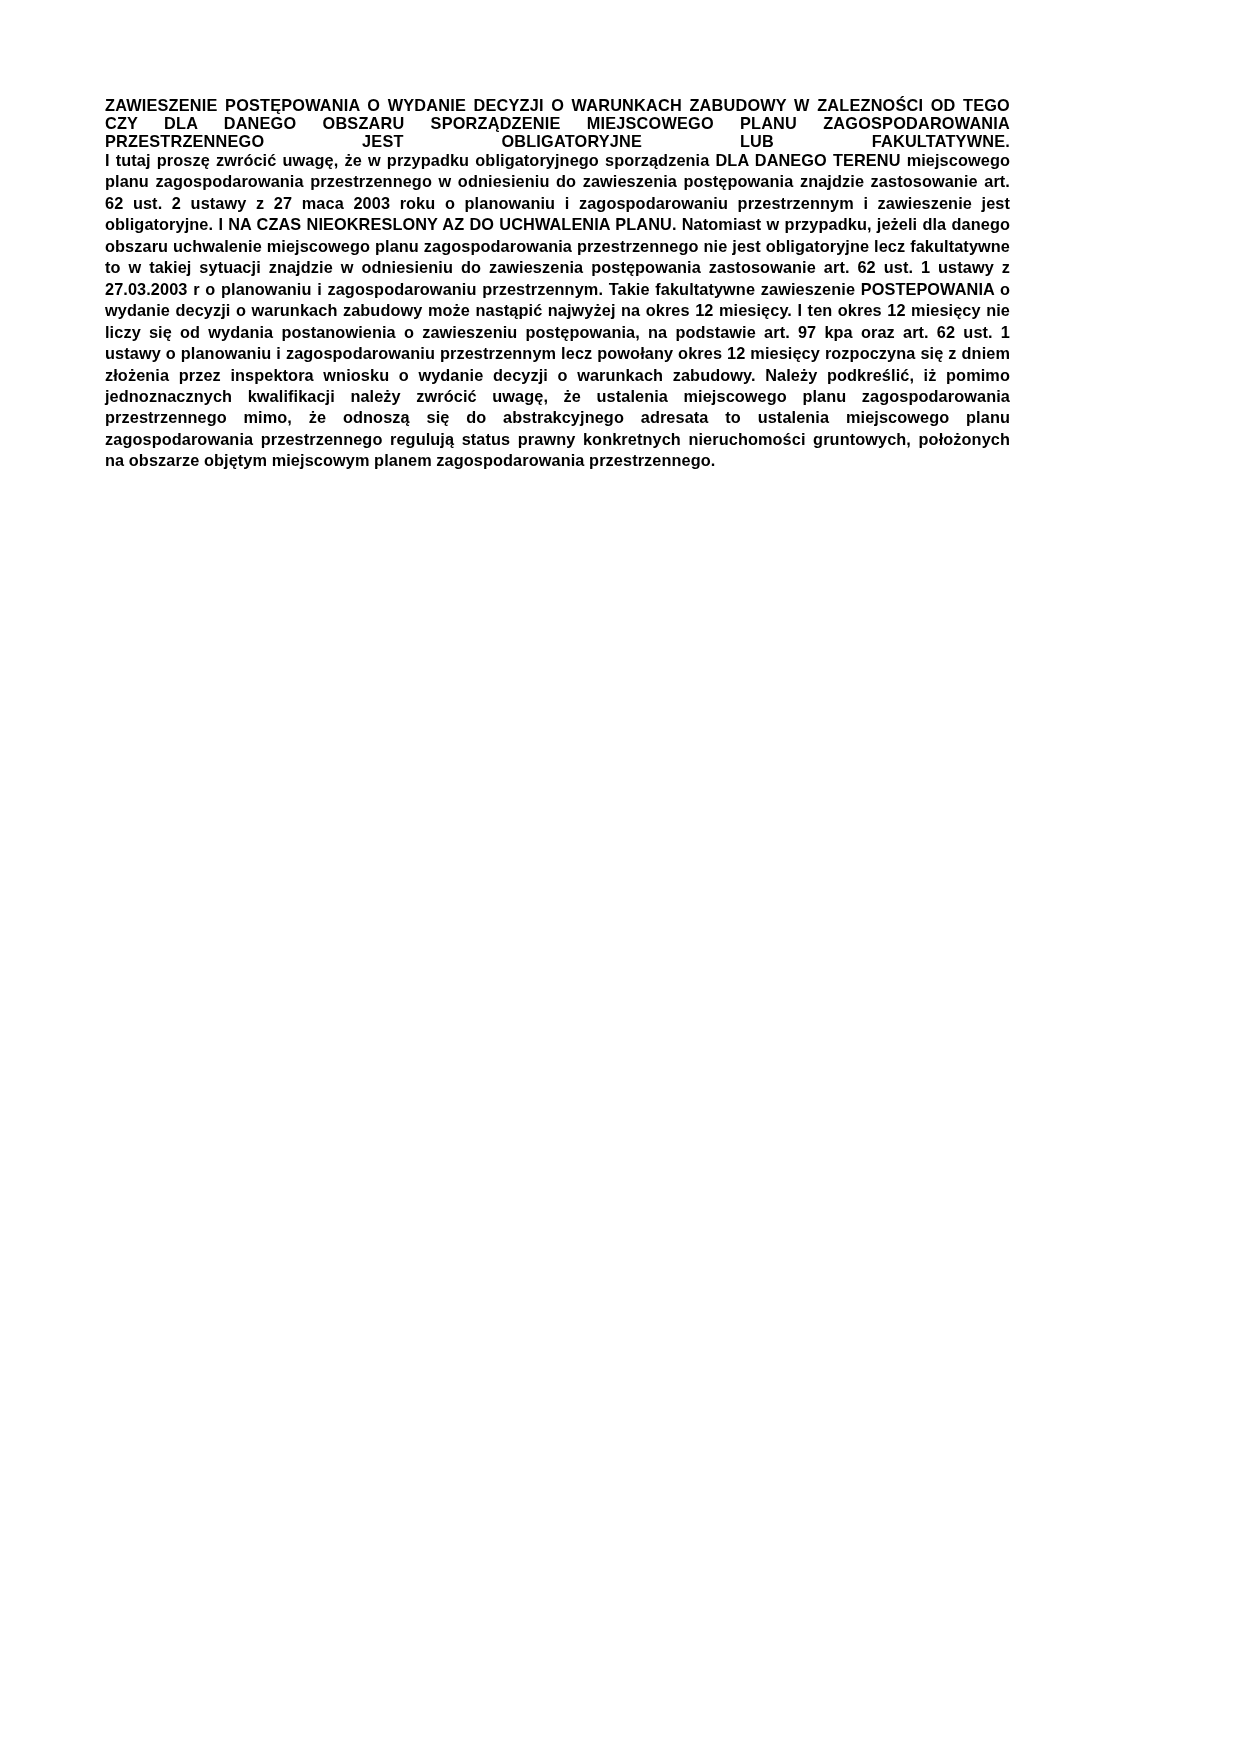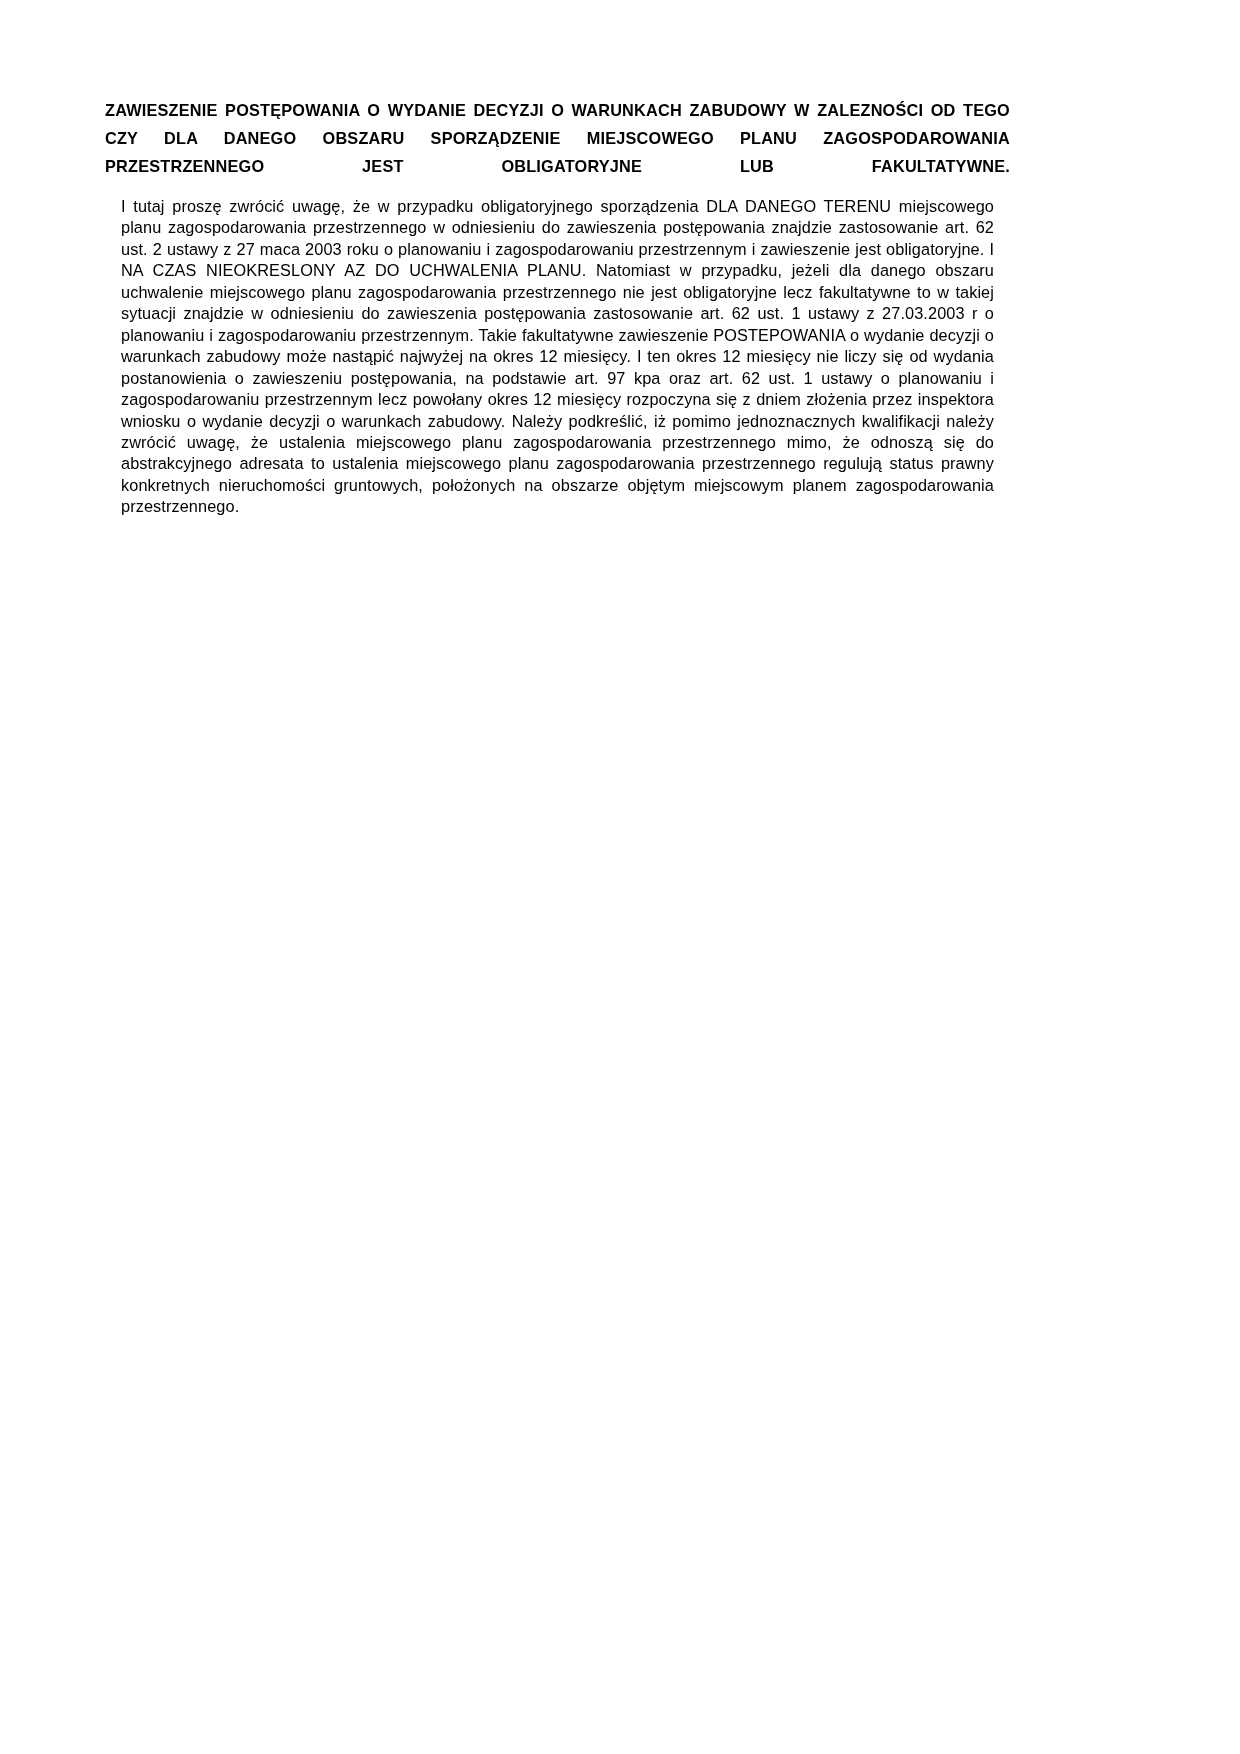--- a/index.html
+++ b/index.html
@@ -18,31 +18,31 @@
   }
   .text-block {
     position: absolute;
     left: 105px;
     top: 96px;
     width: 905px;
   }
   .doc-heading {
     margin: 0;
     font-size: 16.3px;
-    line-height: 28px;
+    line-height: 18px;
     font-weight: bold;
     text-align: justify;
     text-align-last: justify;
     letter-spacing: 0.2px;
   }
   .doc-body {
-    margin: 16px;
+    margin: 0;
     font-size: 16.3px;
     line-height: 21.45px;
-    font-weight: normal;
+    font-weight: bold;
     text-align: justify;
     letter-spacing: 0.1px;
   }
 </style>
 </head>
 <body>
 
 <div class="page">
   <div class="text-block">
     <p class="doc-heading">ZAWIESZENIE POSTĘPOWANIA O WYDANIE DECYZJI O WARUNKACH ZABUDOWY W ZALEZNOŚCI OD TEGO CZY DLA DANEGO OBSZARU SPORZĄDZENIE MIEJSCOWEGO PLANU ZAGOSPODAROWANIA PRZESTRZENNEGO JEST OBLIGATORYJNE LUB FAKULTATYWNE.</p>

